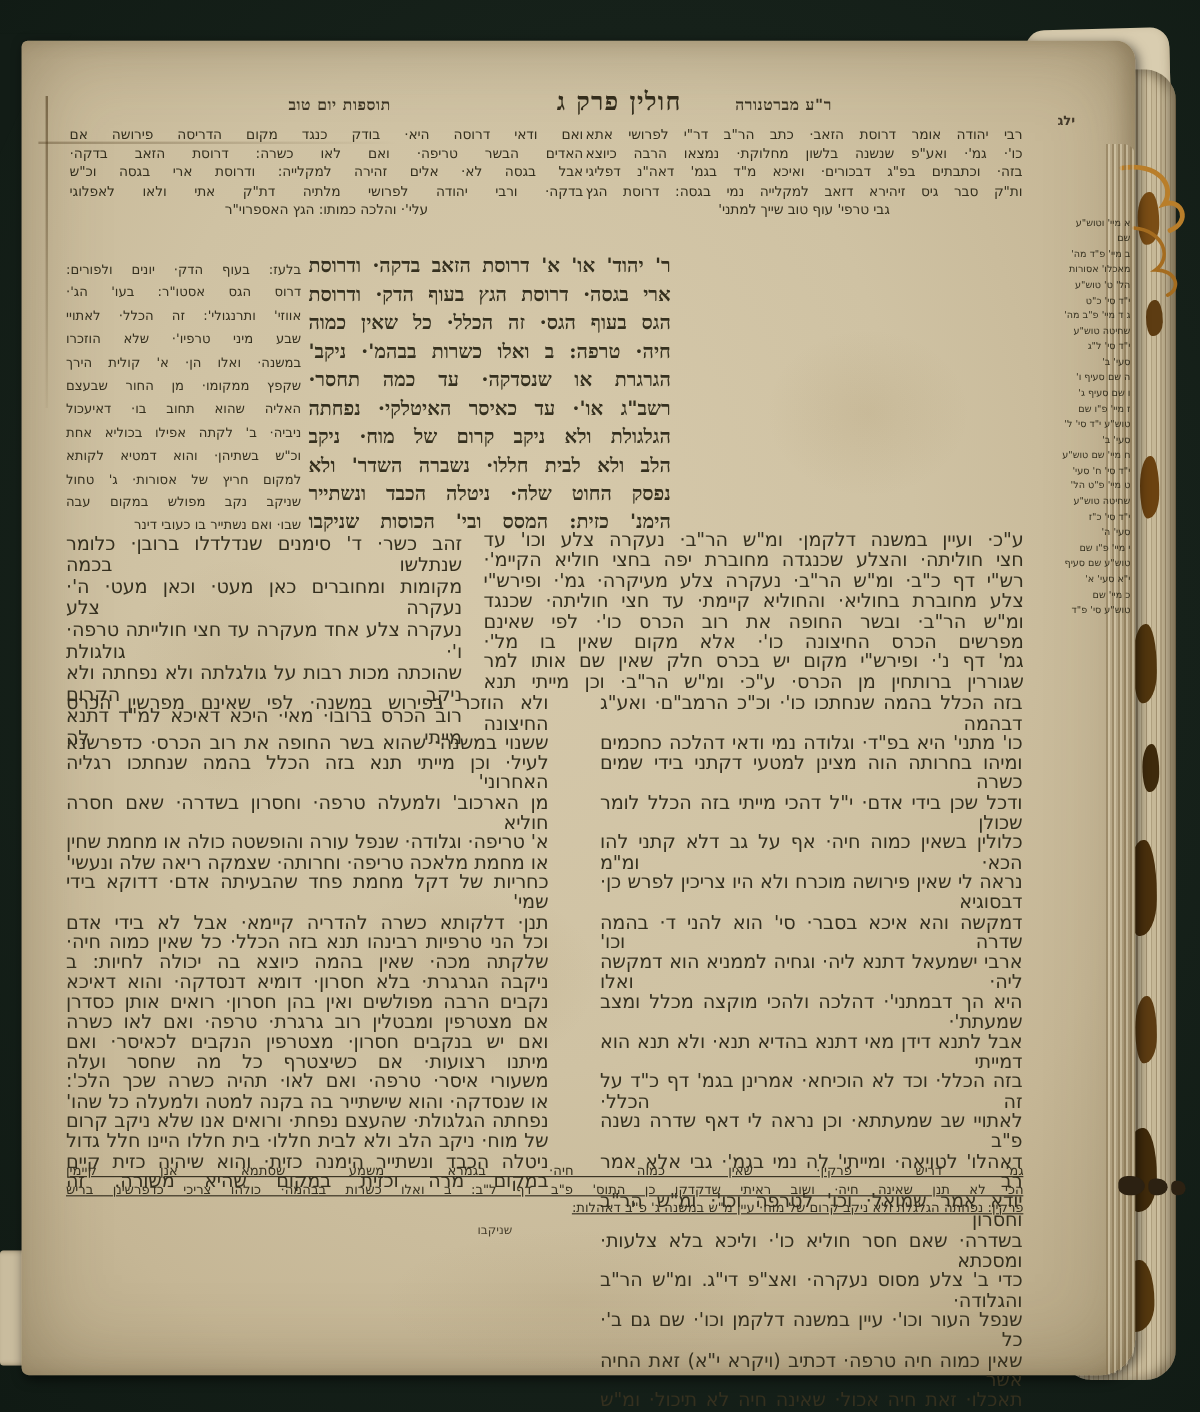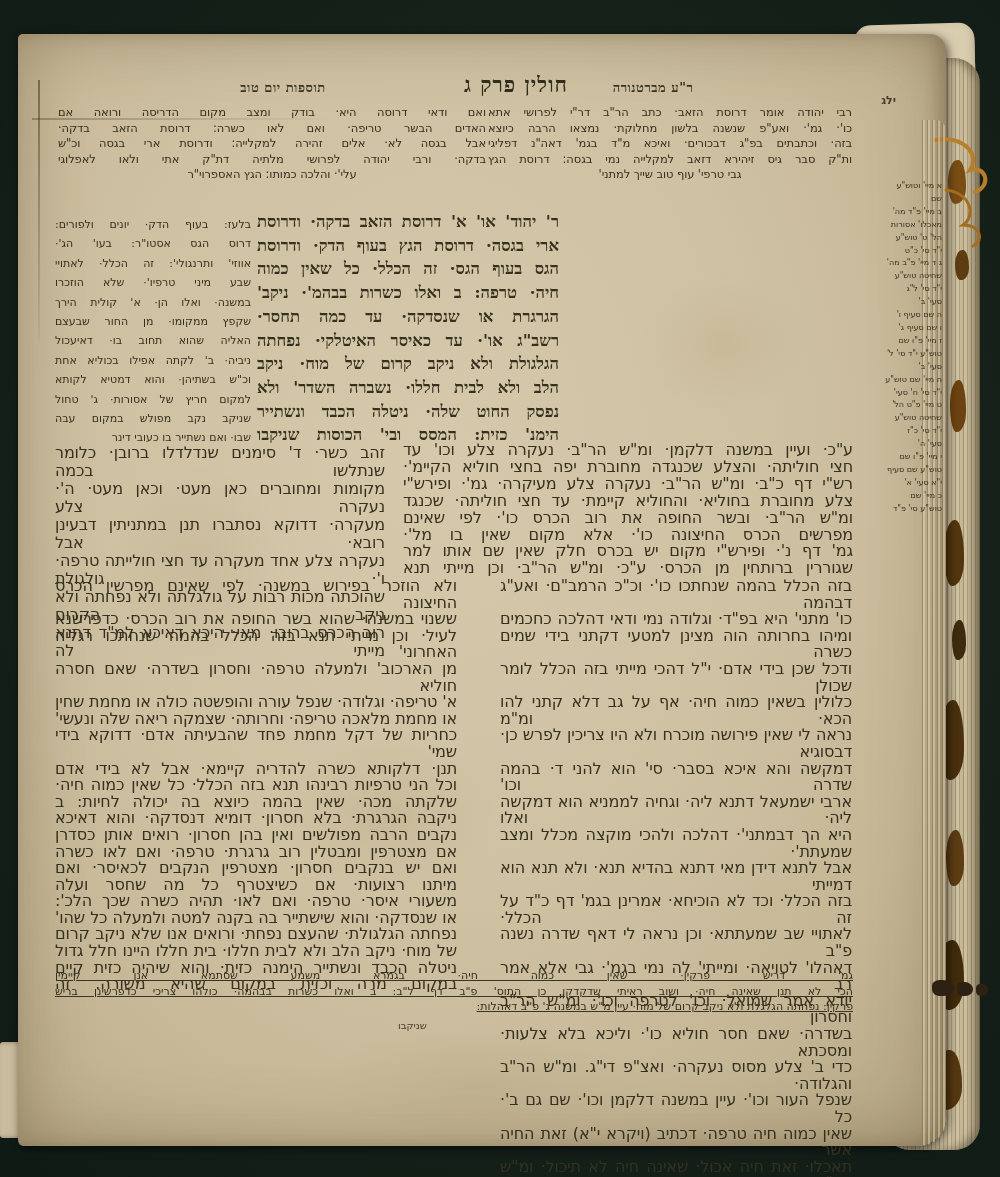--- a/index.html
+++ b/index.html
@@ -93,21 +93,21 @@
     <div class="hdr-side" style="left:205px;top:46px;width:120px;text-align:center">תוספות יום טוב</div>
 
     <div class="blockabs commentary" style="left:470px;top:71px;width:364px">
         <div class="tl">רבי יהודה אומר דרוסת הזאב· כתב הר"ב דר"י לפרושי אתא</div>
         <div class="tl">כו'· גמ'· ואע"פ שנשנה בלשון מחלוקת· נמצאו הרבה כיוצא</div>
         <div class="tl">בזה· וכתבתים בפ"ג דבכורים· ואיכא מ"ד בגמ' דאה"נ דפליגי</div>
         <div class="tl">ות"ק סבר גיס זיהירא דזאב למקלייה נמי בגסה: דרוסת הגץ</div>
         <div class="tl last-center">גבי טרפי' עוף טוב שייך למתני'</div>
       </div>
     <div class="blockabs commentary" style="left:40px;top:71px;width:428px">
-        <div class="tl">ואם ודאי דרוסה היא· בודק ומצב מקום הדריסה ורואה אם</div>
+        <div class="tl">ואם ודאי דרוסה היא· בודק כנגד מקום הדריסה פירושה אם</div>
         <div class="tl">האדים הבשר טריפה· ואם לאו כשרה: דרוסת הזאב בדקה·</div>
         <div class="tl">אבל בגסה לא· אלים זהירה למקלייה: ודרוסת ארי בגסה וכ"ש</div>
         <div class="tl">בדקה· ורבי יהודה לפרושי מלתיה דת"ק אתי ולאו לאפלוגי</div>
         <div class="tl last-center">עלי'· והלכה כמותו: הגץ האספרוי"ר</div>
       </div>
 
     <div class="blockabs bart" style="left:37px;top:181px">
         <div class="tl">בלעז: בעוף הדק· יונים ולפורים:</div>
         <div class="tl">דרוס הגס אסטו"ר: בעו' הג'·</div>
         <div class="tl">אווזי' ותרנגולי': זה הכלל· לאתויי</div>
@@ -159,21 +159,20 @@
         <div class="tl">י מיי' פ"ו שם</div>
         <div class="tl">טוש"ע שם סעיף</div>
         <div class="tl">י"א סעי' א'</div>
         <div class="tl">כ מיי' שם</div>
         <div class="tl last-end">טוש"ע סי' פ"ד</div>
       </div>
 
     <div class="blockabs body-sm" style="left:37px;top:410px;width:330px;line-height:18px">
         <div class="tl">זהב כשר· ד' סימנים שנדלדלו ברובן· כלומר שנתלשו בכמה</div>
         <div class="tl">מקומות ומחוברים כאן מעט· וכאן מעט· ה'· נעקרה צלע</div>
-        <div class="tl">מעקרה· דדוקא נסתברו תנן במתניתין דבעינן רובא· אבל</div>
         <div class="tl">נעקרה צלע אחד מעקרה עד חצי חולייתה טרפה· ו'· גולגולת</div>
         <div class="tl">שהוכתה מכות רבות על גולגלתה ולא נפחתה ולא ניקב הקרום</div>
         <div class="tl last-justify">רוב הכרס ברובו· מאי· היכא דאיכא למ"ד דתנא מייתי לה</div>
       </div>
     <div class="blockabs body-sm" style="left:385px;top:408px;width:450px;line-height:16.9px">
         <div class="tl">ע"כ· ועיין במשנה דלקמן· ומ"ש הר"ב· נעקרה צלע וכו' עד</div>
         <div class="tl">חצי חוליתה· והצלע שכנגדה מחוברת יפה בחצי חוליא הקיימ'·</div>
         <div class="tl">רש"י דף כ"ב· ומ"ש הר"ב· נעקרה צלע מעיקרה· גמ'· ופירש"י</div>
         <div class="tl">צלע מחוברת בחוליא· והחוליא קיימת· עד חצי חוליתה· שכנגד</div>
         <div class="tl">ומ"ש הר"ב· ובשר החופה את רוב הכרס כו'· לפי שאינם</div>

